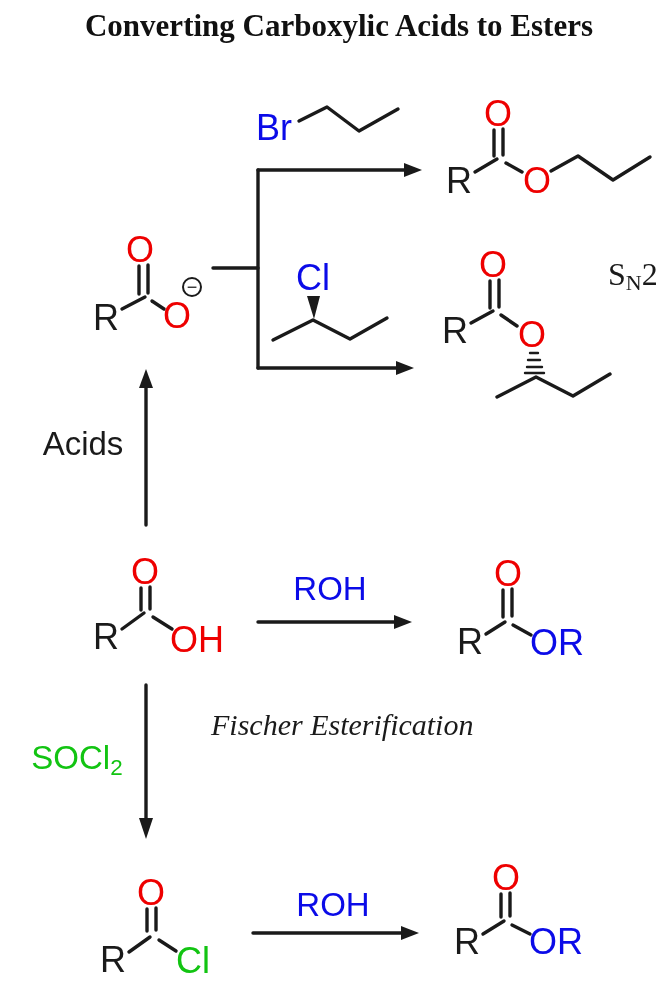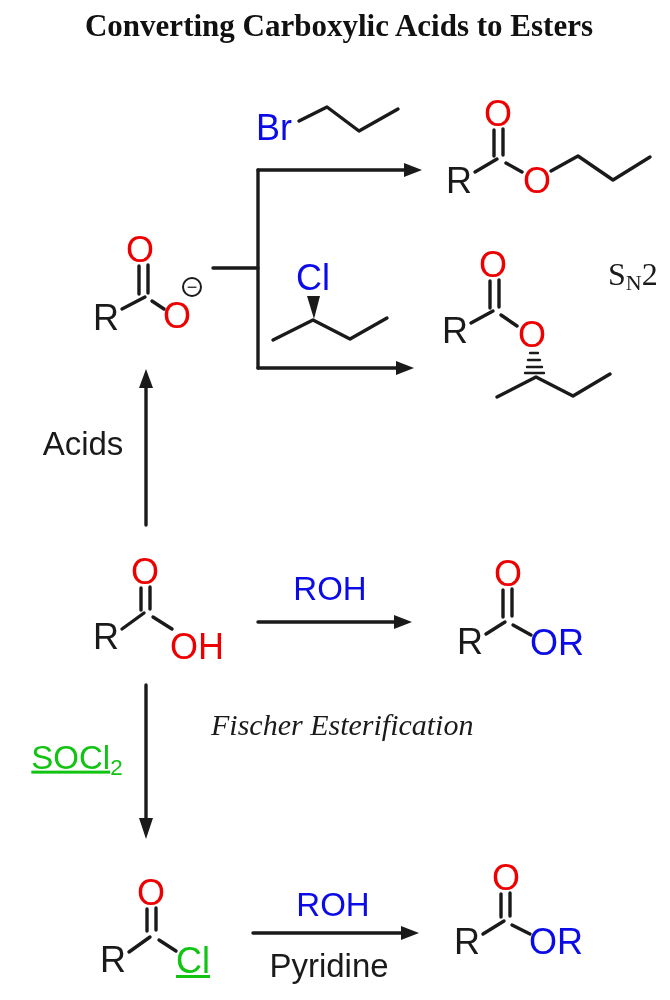--- a/index.html
+++ b/index.html
@@ -14,21 +14,21 @@
   .italic{font-style:italic;}
 
   .atom{position:absolute;transform:translate(-50%,-50%);font-size:36px;font-weight:normal;
         color:#1a1a1a;white-space:nowrap;line-height:1;}
   .reagent{position:absolute;transform:translate(-50%,-50%);font-size:33px;color:#1a1a1a;
            white-space:nowrap;line-height:1;}
   .sub{font-size:0.68em;vertical-align:-0.28em;}
 
   .red{color:#ee0000;}
   .blue{color:#0b0be8;}
-  .green{color:#12c412;text-decoration:underline;}
+  .green{color:#12c412;}
 
   .charge{position:absolute;transform:translate(-50%,-50%);width:20px;height:20px;
           border:2px solid #1a1a1a;border-radius:50%;font-size:18px;line-height:17px;
           text-align:center;color:#1a1a1a;box-sizing:border-box;}
 
   .sn2{position:absolute;font-family:"Liberation Serif",serif;font-size:32px;color:#1a1a1a;}
   .sn2 .nsub{font-size:22px;vertical-align:-0.22em;}
 </style>
 </head>
 <body>
@@ -143,41 +143,40 @@
 
   <div class="title">Converting Carboxylic Acids to Esters</div>
 
   <div class="mech-label italic" style="left:211px;top:708px;font-size:30px;">Fischer Esterification</div>
   <div class="sn2" style="left:608px;top:256px;"><span>S</span><span class="nsub">N</span><span>2</span></div>
 
   <span class="reagent" style="left:83px;top:443px;">Acids</span>
   <span class="reagent green" style="left:77px;top:760px;"><span>SOCl</span><span class="sub">2</span></span>
   <span class="reagent blue" style="left:330px;top:588px;">ROH</span>
   <span class="reagent blue" style="left:333px;top:904px;">ROH</span>
-  <span class="reagent" style="left:329px;top:965px;">Pyridine</span>
 
   <span class="atom" style="left:106px;top:318px;">R</span>
   <span class="atom red" style="left:140px;top:250px;">O</span>
   <span class="atom red" style="left:177px;top:316px;">O</span>
   <span class="charge" style="left:192px;top:287px;">−</span>
 
   <span class="atom blue" style="left:274px;top:128px;">Br</span>
   <span class="atom blue" style="left:313px;top:278px;">Cl</span>
 
   <span class="atom" style="left:459px;top:181px;">R</span>
   <span class="atom red" style="left:498px;top:114px;">O</span>
   <span class="atom red" style="left:537px;top:181px;">O</span>
 
   <span class="atom" style="left:455px;top:331px;">R</span>
   <span class="atom red" style="left:493px;top:265px;">O</span>
   <span class="atom red" style="left:532px;top:335px;">O</span>
 
   <span class="atom" style="left:106px;top:637px;">R</span>
   <span class="atom red" style="left:145px;top:572px;">O</span>
-  <span class="atom red" style="left:197px;top:640px;margin-top:7px;">OH</span>
+  <span class="atom red" style="left:197px;top:640px;">OH</span>
 
   <span class="atom" style="left:470px;top:642px;">R</span>
   <span class="atom red" style="left:508px;top:574px;">O</span>
   <span class="atom blue" style="left:557px;top:643px;">OR</span>
 
   <span class="atom" style="left:113px;top:960px;">R</span>
   <span class="atom red" style="left:151px;top:893px;">O</span>
   <span class="atom green" style="left:193px;top:961px;">Cl</span>
 
   <span class="atom" style="left:467px;top:942px;">R</span>

